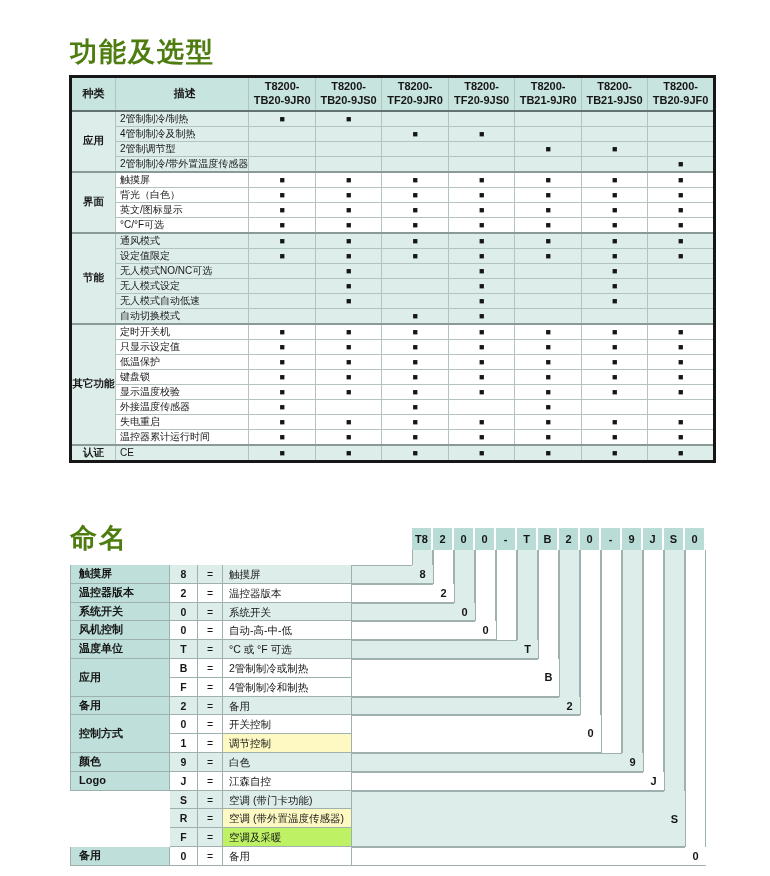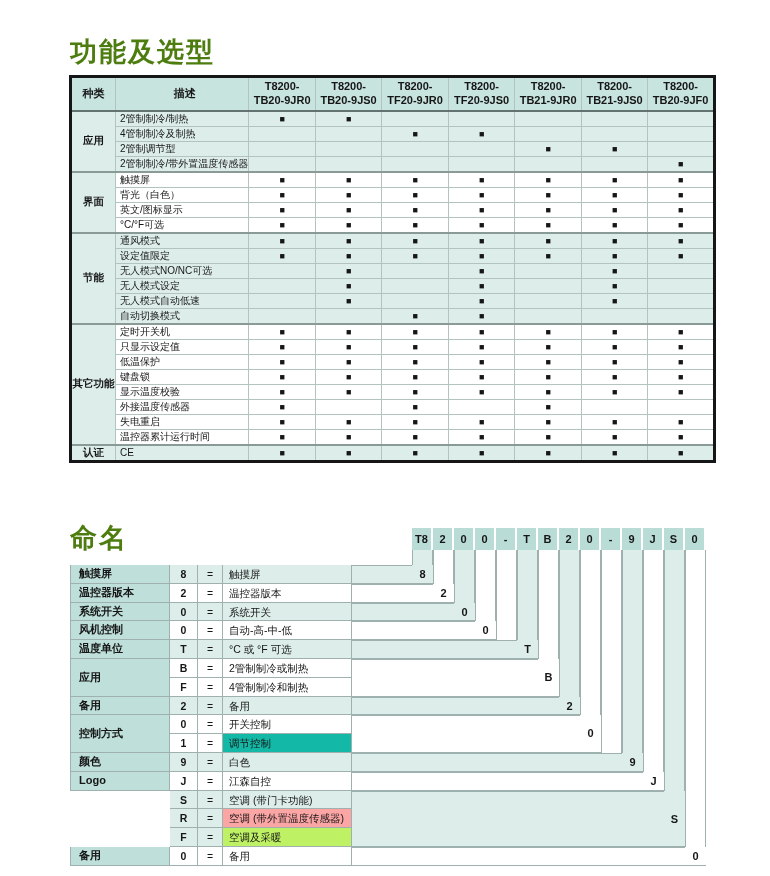--- a/index.html
+++ b/index.html
@@ -440,21 +440,21 @@
     <div class="abs n-strip" style="left: 580px; top: 26px; width: 21px; height: 203px; background: rgb(255, 255, 255);"></div>
     <div class="abs n-band" style="left: 352px; top: 191.4px; width: 249px; height: 37.6px; background: rgb(255, 255, 255);"></div>
     <div class="abs n-topline" style="left: 352px; top: 191.4px; width: 228px; height: 1px;"></div>
     <div class="abs n-junction" style="left: 580px; top: 191.4px; width: 21px; height: 37.6px; line-height: 37.6px;">0</div>
     <div class="abs n-label" style="left: 70px; top: 191.4px; width: 100px; height: 37.6px; line-height: 36.6px;">控制方式</div>
     <div class="abs n-cell n-code" style="left: 170px; top: 191.4px; width: 28px; height: 18.8px; background: rgb(255, 255, 255); line-height: 18.8px;">0</div>
     <div class="abs n-cell n-eq" style="left: 198px; top: 191.4px; width: 25px; height: 18.8px; background: rgb(255, 255, 255); line-height: 18.8px;">=</div>
     <div class="abs n-cell n-desc" style="left: 223px; top: 191.4px; width: 129px; height: 18.8px; background: rgb(255, 255, 255); line-height: 18.8px;">开关控制</div>
     <div class="abs n-cell n-code" style="left: 170px; top: 210.2px; width: 28px; height: 18.8px; background: rgb(255, 255, 255); line-height: 18.8px;">1</div>
     <div class="abs n-cell n-eq" style="left: 198px; top: 210.2px; width: 25px; height: 18.8px; background: rgb(255, 255, 255); line-height: 18.8px;">=</div>
-    <div class="abs n-cell n-desc" style="left: 223px; top: 210.2px; width: 129px; height: 18.8px; background: #14b8a6; line-height: 18.8px;">调节控制</div>
+    <div class="abs n-cell n-desc" style="left: 223px; top: 210.2px; width: 129px; height: 18.8px; background: #fef9c3; line-height: 18.8px;">调节控制</div>
     <div class="abs n-strip" style="left: 622px; top: 26px; width: 21px; height: 221.8px; background: rgb(221, 238, 234);"></div>
     <div class="abs n-band" style="left: 352px; top: 229px; width: 291px; height: 18.8px; background: rgb(221, 238, 234);"></div>
     <div class="abs n-topline" style="left: 352px; top: 229px; width: 270px; height: 1px;"></div>
     <div class="abs n-junction" style="left: 622px; top: 229px; width: 21px; height: 18.8px; line-height: 18.8px;">9</div>
     <div class="abs n-label" style="left: 70px; top: 229px; width: 100px; height: 18.8px; line-height: 17.8px;">颜色</div>
     <div class="abs n-cell n-code" style="left: 170px; top: 229px; width: 28px; height: 18.8px; background: rgb(221, 238, 234); line-height: 18.8px;">9</div>
     <div class="abs n-cell n-eq" style="left: 198px; top: 229px; width: 25px; height: 18.8px; background: rgb(221, 238, 234); line-height: 18.8px;">=</div>
     <div class="abs n-cell n-desc" style="left: 223px; top: 229px; width: 129px; height: 18.8px; background: rgb(221, 238, 234); line-height: 18.8px;">白色</div>
     <div class="abs n-strip" style="left: 643px; top: 26px; width: 21px; height: 240.6px; background: rgb(255, 255, 255);"></div>
     <div class="abs n-band" style="left: 352px; top: 247.8px; width: 312px; height: 18.8px; background: rgb(255, 255, 255);"></div>
@@ -466,21 +466,21 @@
     <div class="abs n-cell n-desc" style="left: 223px; top: 247.8px; width: 129px; height: 18.8px; background: rgb(255, 255, 255); line-height: 18.8px;">江森自控</div>
     <div class="abs n-strip" style="left: 664px; top: 26px; width: 21px; height: 297px; background: rgb(221, 238, 234);"></div>
     <div class="abs n-band" style="left: 352px; top: 266.6px; width: 333px; height: 56.4px; background: rgb(221, 238, 234);"></div>
     <div class="abs n-topline" style="left: 352px; top: 266.6px; width: 312px; height: 1px;"></div>
     <div class="abs n-junction" style="left: 664px; top: 266.6px; width: 21px; height: 56.4px; line-height: 56.4px;">S</div>
     <div class="abs n-cell n-code" style="left: 170px; top: 266.6px; width: 28px; height: 18.8px; background: rgb(221, 238, 234); line-height: 18.8px;">S</div>
     <div class="abs n-cell n-eq" style="left: 198px; top: 266.6px; width: 25px; height: 18.8px; background: rgb(221, 238, 234); line-height: 18.8px;">=</div>
     <div class="abs n-cell n-desc" style="left: 223px; top: 266.6px; width: 129px; height: 18.8px; background: rgb(221, 238, 234); line-height: 18.8px;">空调 (带门卡功能)</div>
     <div class="abs n-cell n-code" style="left: 170px; top: 285.4px; width: 28px; height: 18.8px; background: rgb(221, 238, 234); line-height: 18.8px;">R</div>
     <div class="abs n-cell n-eq" style="left: 198px; top: 285.4px; width: 25px; height: 18.8px; background: rgb(221, 238, 234); line-height: 18.8px;">=</div>
-    <div class="abs n-cell n-desc" style="left: 223px; top: 285.4px; width: 129px; height: 18.8px; background: #fca5a5; line-height: 18.8px;">空调 (带外置温度传感器)</div>
+    <div class="abs n-cell n-desc" style="left: 223px; top: 285.4px; width: 129px; height: 18.8px; background: #fef9c3; line-height: 18.8px;">空调 (带外置温度传感器)</div>
     <div class="abs n-cell n-code" style="left: 170px; top: 304.2px; width: 28px; height: 18.8px; background: rgb(221, 238, 234); line-height: 18.8px;">F</div>
     <div class="abs n-cell n-eq" style="left: 198px; top: 304.2px; width: 25px; height: 18.8px; background: rgb(221, 238, 234); line-height: 18.8px;">=</div>
     <div class="abs n-cell n-desc" style="left: 223px; top: 304.2px; width: 129px; height: 18.8px; background: #bef264; line-height: 18.8px;">空调及采暖</div>
     <div class="abs n-strip" style="left: 685px; top: 26px; width: 21px; height: 315.8px; background: rgb(255, 255, 255);"></div>
     <div class="abs n-band" style="left: 352px; top: 323px; width: 354px; height: 18.8px; background: rgb(255, 255, 255);"></div>
     <div class="abs n-topline" style="left: 352px; top: 323px; width: 333px; height: 1px;"></div>
     <div class="abs n-junction" style="left: 685px; top: 323px; width: 21px; height: 18.8px; line-height: 18.8px;">0</div>
     <div class="abs n-label" style="left: 70px; top: 323px; width: 100px; height: 18.8px; line-height: 17.8px;">备用</div>
     <div class="abs n-cell n-code" style="left: 170px; top: 323px; width: 28px; height: 18.8px; background: rgb(255, 255, 255); line-height: 18.8px;">0</div>
     <div class="abs n-cell n-eq" style="left: 198px; top: 323px; width: 25px; height: 18.8px; background: rgb(255, 255, 255); line-height: 18.8px;">=</div>

